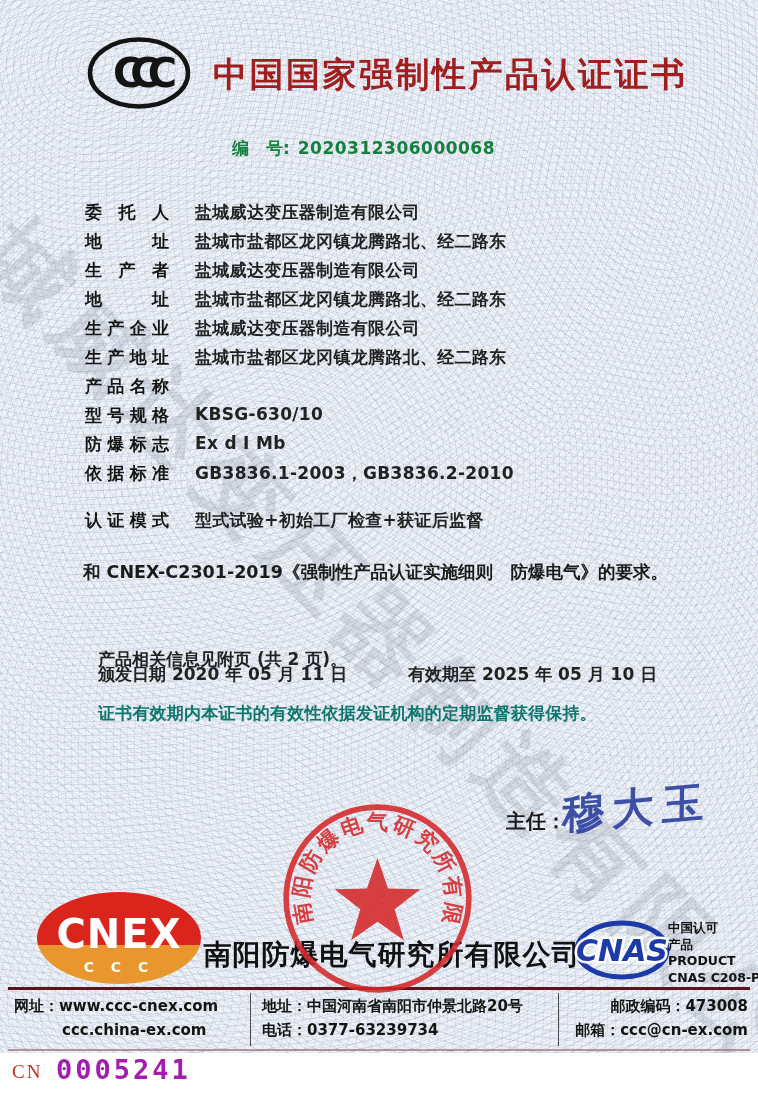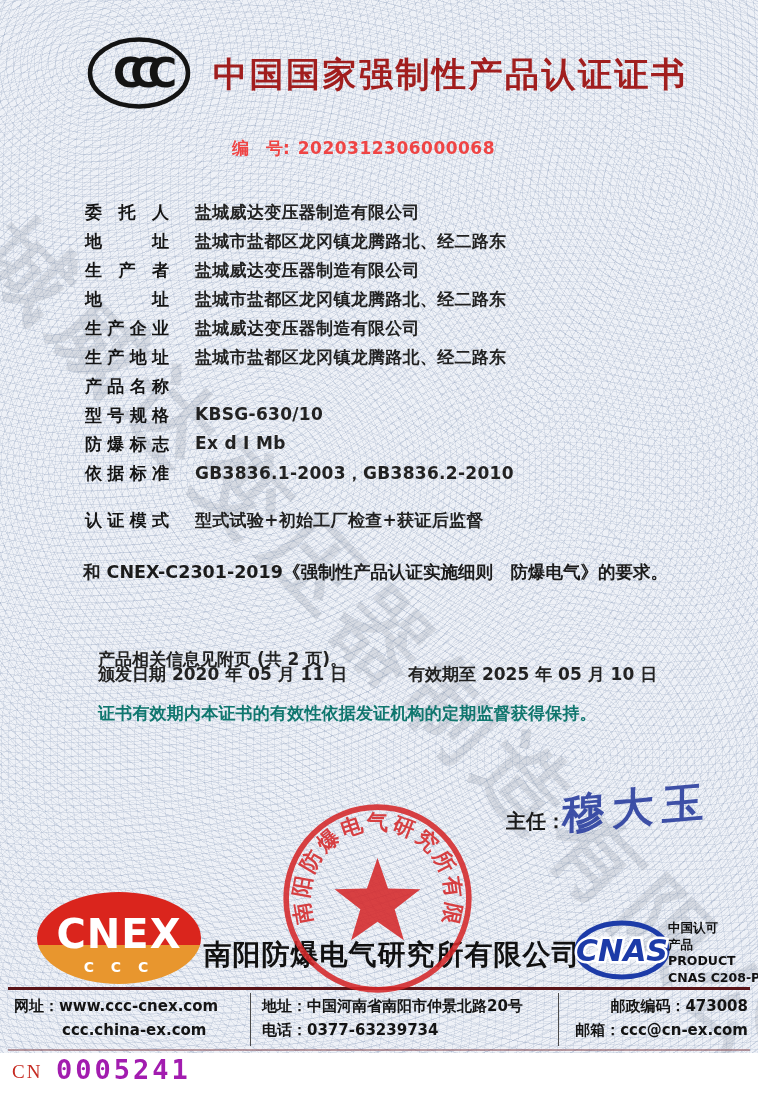--- a/index.html
+++ b/index.html
@@ -25,21 +25,21 @@
     font-size:92px;font-weight:bold;letter-spacing:10px;white-space:nowrap;
     color:rgba(118,128,146,.20);
     transform:rotate(46deg);transform-origin:0 0;
   }
   .title{
     left:213px;top:52px;width:470px;
     font-size:34px;font-weight:bold;letter-spacing:2.5px;color:#a11e1e;white-space:nowrap;
   }
   .certno{
     left:0;top:137px;width:727px;text-align:center;
-    font-size:17px;font-weight:bold;color:#ef4444;
+    font-size:17px;font-weight:bold;color:#15803d;
   }
   .certno .num{margin-left:8px;letter-spacing:.5px;}
   .frow{position:absolute;left:85px;display:flex;align-items:flex-start;white-space:nowrap;}
   .flabel{
     width:84px;display:flex;justify-content:space-between;
     font-size:17px;font-weight:bold;color:#151515;flex:none;margin-right:26px;
   }
   .fvalue{font-size:17px;font-weight:bold;color:#222;letter-spacing:.3px;}
   .statement{
     left:83px;top:556px;width:645px;

